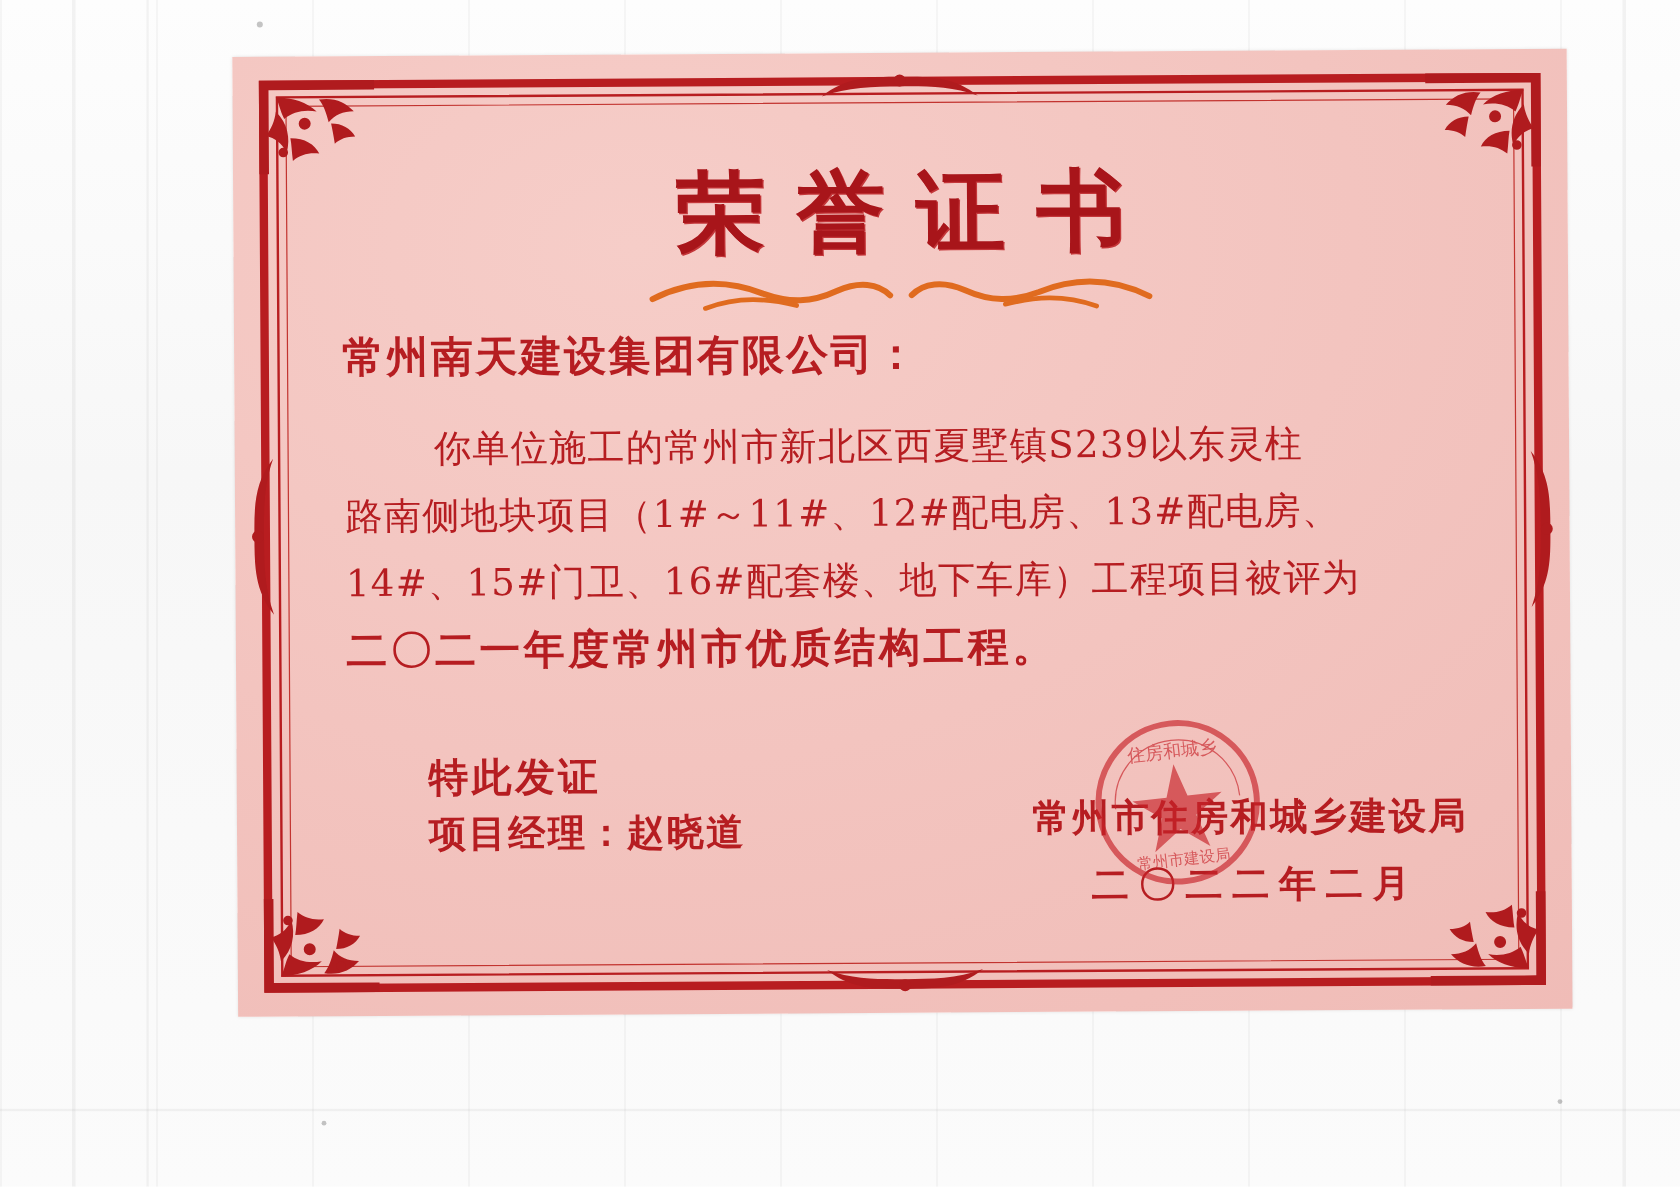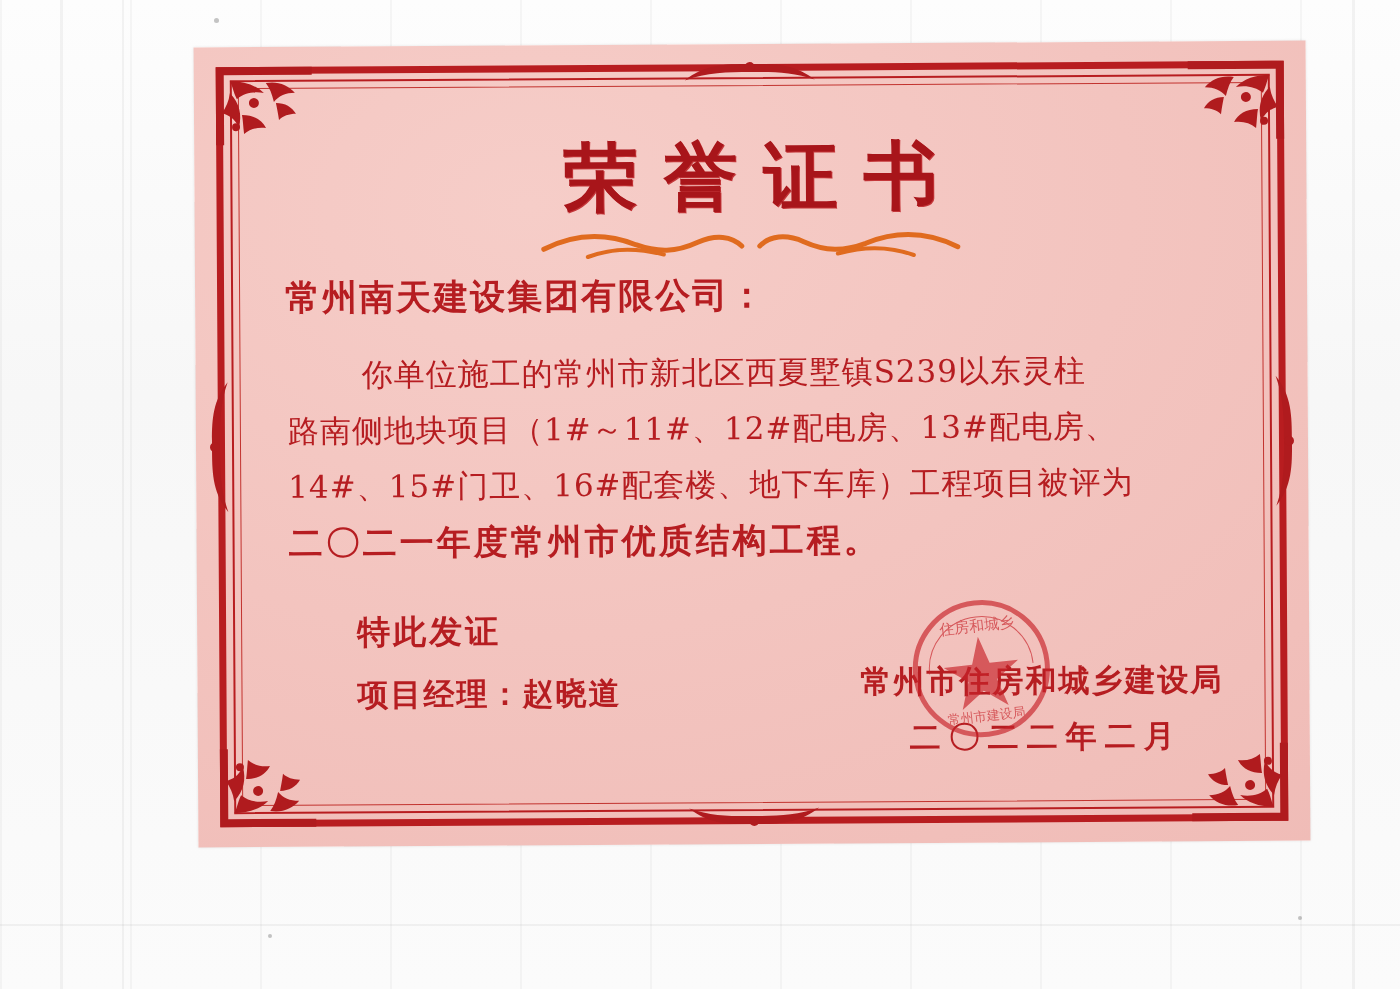--- a/index.html
+++ b/index.html
@@ -138,21 +138,21 @@
   .body-line.first { text-indent: 74px; }
   .body-line.final {
     font-size: 34px;
     font-weight: 700;
     letter-spacing: 3px;
   }
 
   .issue-note {
     position: absolute;
     left: 160px;
-    top: 564px;
+    top: 580px;
     font-size: 33px;
     font-weight: 700;
     letter-spacing: 3px;
     color: #b61d21;
     font-family: "DejaVu Serif", "Liberation Serif", serif;
   }
 
   .manager-line {
     position: absolute;
     left: 160px;

